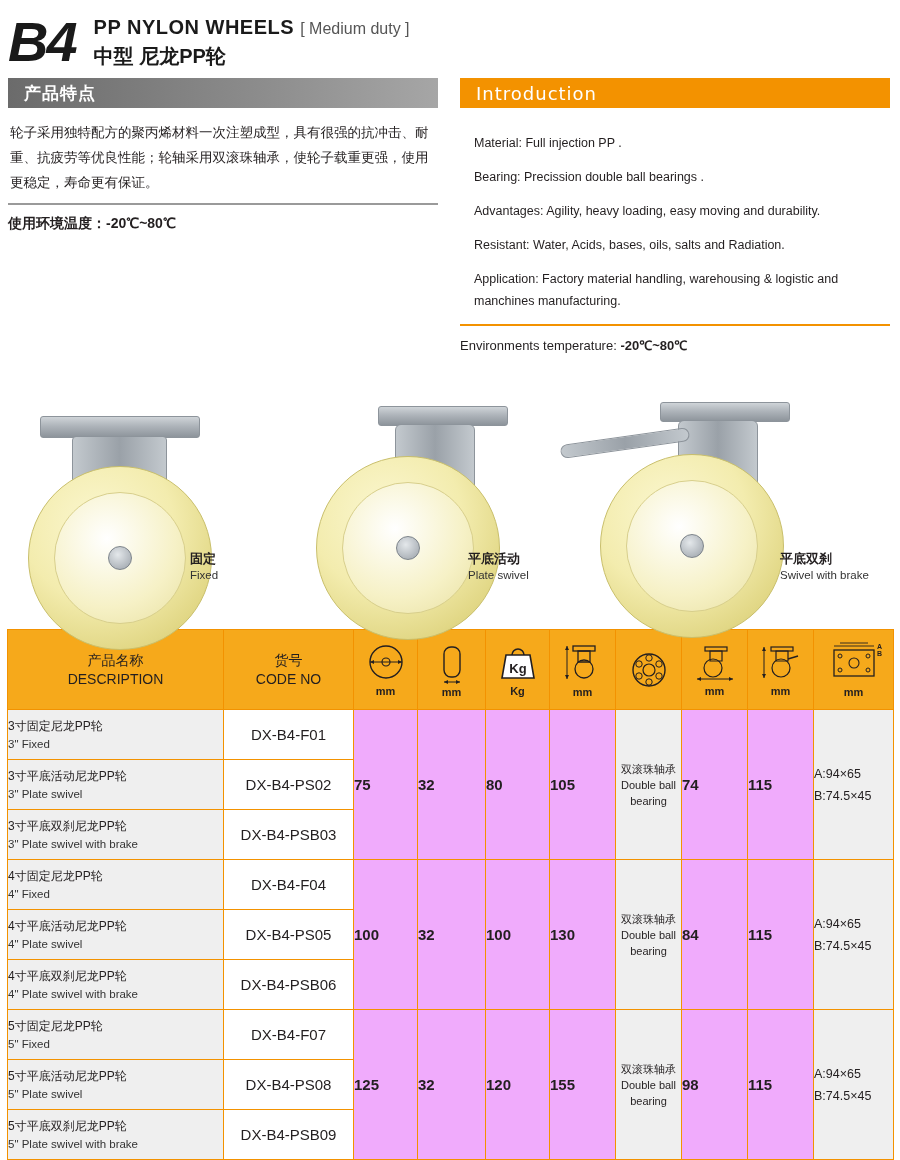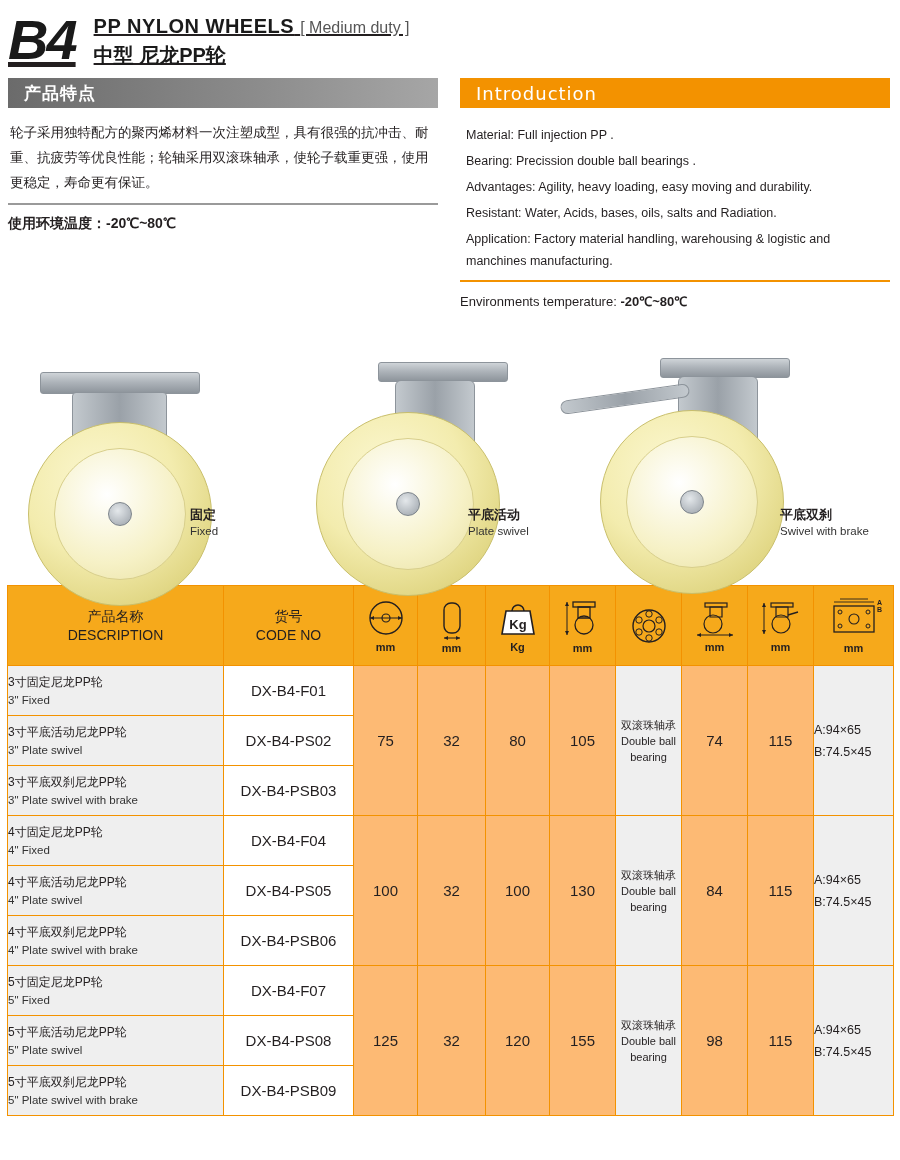--- a/index.html
+++ b/index.html
@@ -9,24 +9,23 @@
     background: #ffffff;
     font-family: "Liberation Sans", sans-serif;
     color: #231f20;
     position: relative;
     overflow: hidden;
   }
 
   
   .header {
     display: flex;
-    align-items: center;
+    align-items: flex-end;
     padding: 10px 8px 0 8px;
     height: 70px;
-    text-decoration: underline;
   }
   .code-badge {
     font-family: "Liberation Sans", sans-serif;
     font-size: 56px;
     font-weight: bold;
     letter-spacing: -2px;
     line-height: 56px;
     color: #1a1a1a;
     padding-right: 18px;
     font-style: italic;
@@ -78,21 +77,21 @@
     color: #231f20;
   }
   .body-cn p { margin: 0 0 6px 0; }
 
   .body-en {
     font-size: 12.5px;
     line-height: 22px;
     padding: 12px 2px 0 2px;
     color: #231f20;
   }
-  .body-en p { margin: 4px; }
+  .body-en p { margin: 12px; }
 
   .rule-grey { border-top: 2px solid #9a9a9a; margin-top: 8px; }
   .rule-orange { border-top: 2px solid #f39200; margin-top: 8px; }
 
   .temp {
     font-size: 14px;
     font-weight: bold;
     padding-top: 10px;
   }
   .temp-en { font-size: 13px; font-weight: normal; }
@@ -185,24 +184,23 @@
     height: 50px;
   }
   td.namecell .en { font-size: 11.5px; color: #333; }
   td.codecell {
     background: #ffffff;
     text-align: center;
     font-size: 15px;
     font-weight: normal;
   }
   td.val {
-    background: #fdba74;
-    text-align: center;
+    background: #f0abfc;
     font-size: 15px;
-    font-weight: normal;
+    font-weight: bold;
   }
   td.bearing {
     background: #efefef;
     text-align: center;
     font-size: 11px;
     line-height: 16px;
     font-weight: normal;
   }
   td.ab {
     background: #efefef;

